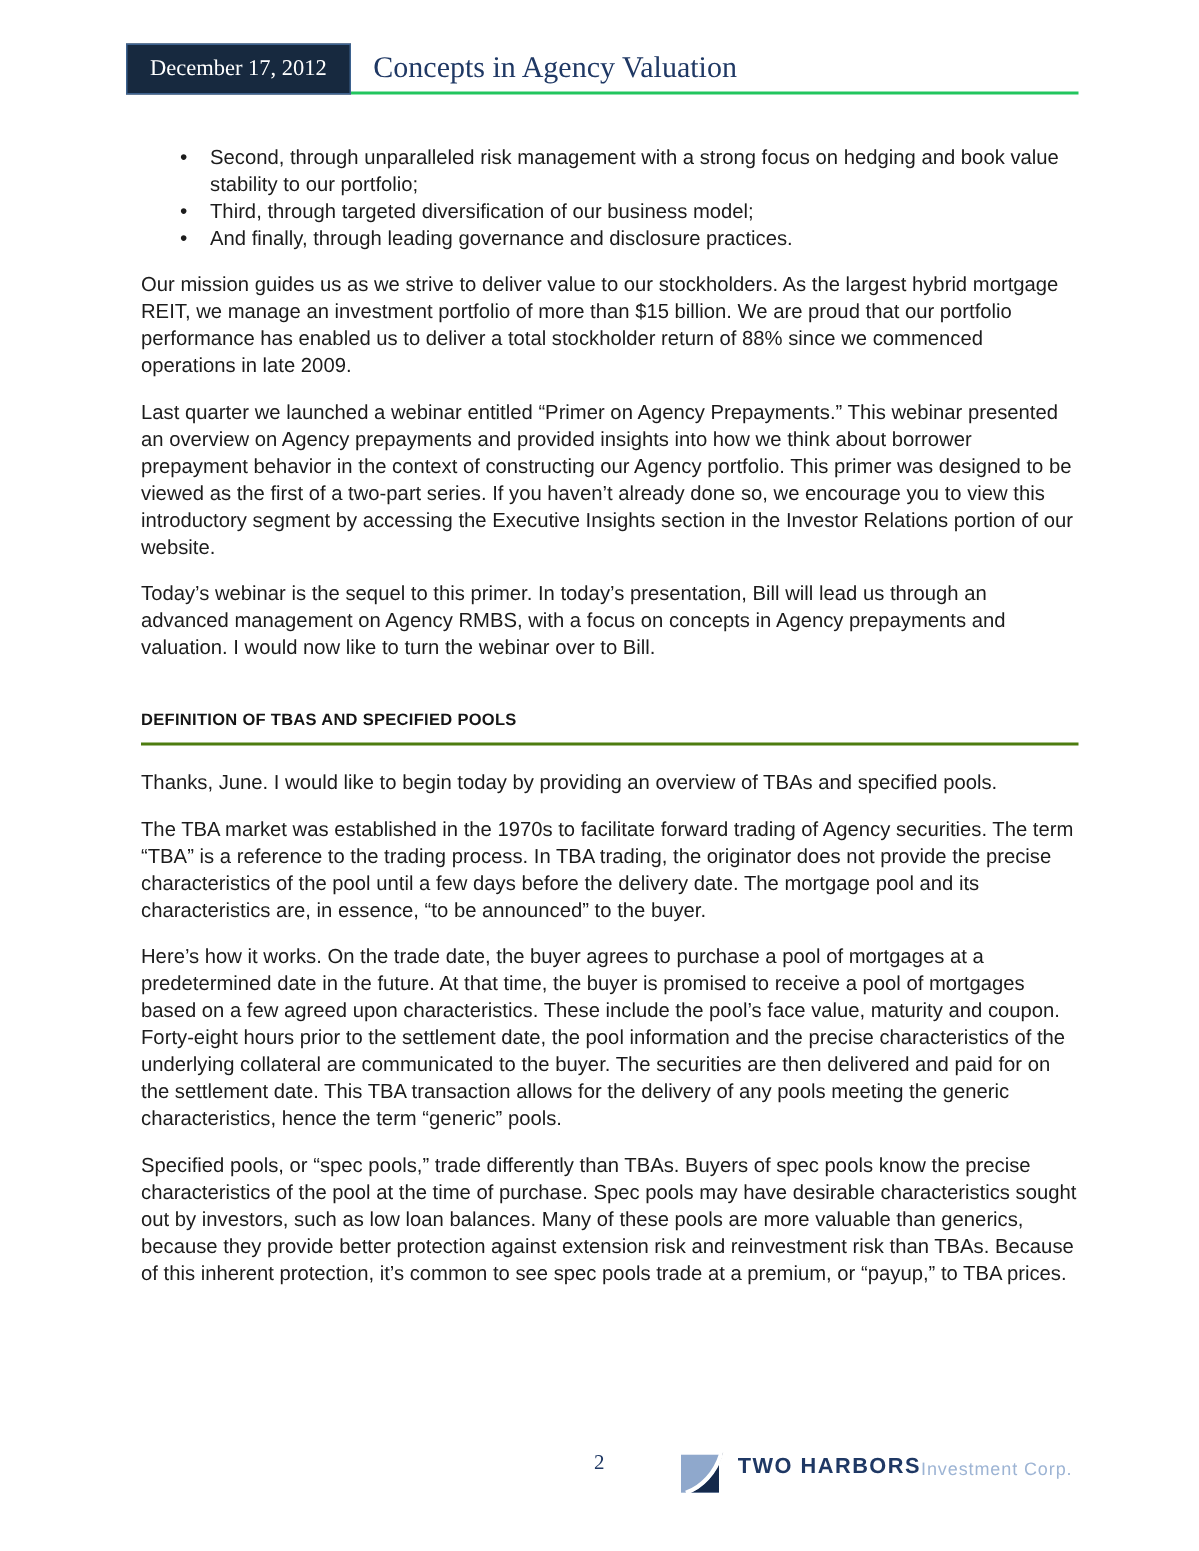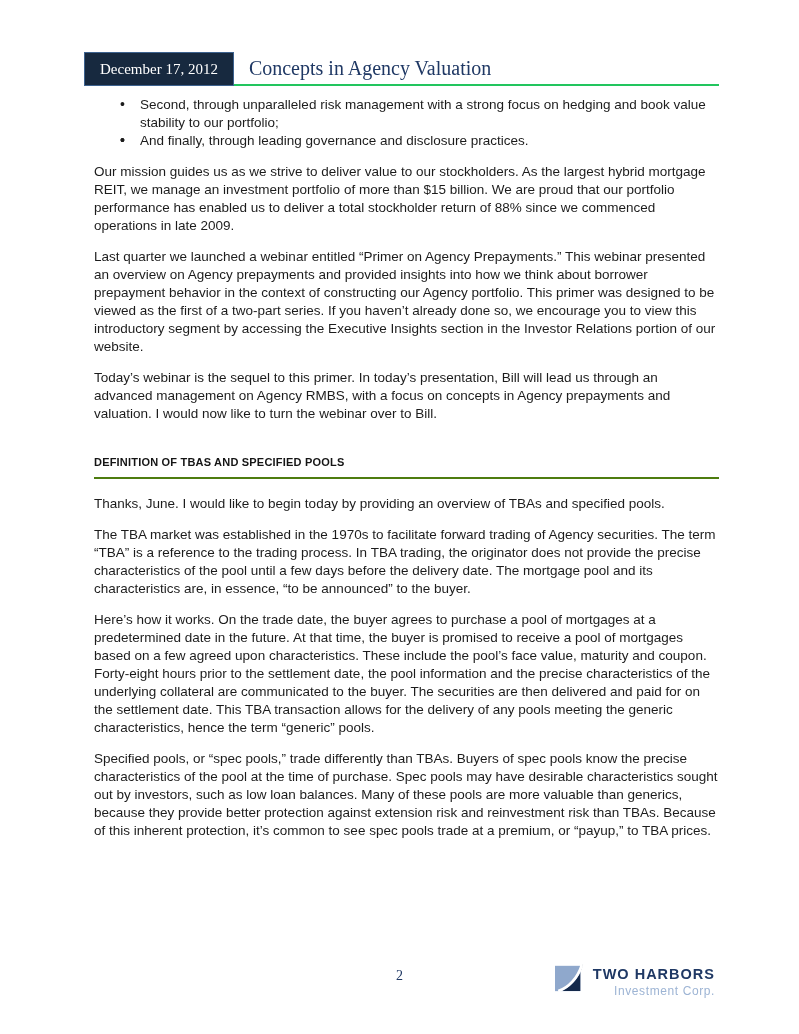--- a/index.html
+++ b/index.html
@@ -1,21 +1,21 @@
 <!DOCTYPE html>
 <html><head>
 <meta charset="utf-8">
 <style>
   html,body{margin:0;padding:0;background:#ffffff;}
   .page{
     position:relative;width:799px;height:1034px;background:#ffffff;
     font-family:"Liberation Sans",sans-serif;color:#1c1c1c;overflow:hidden;
   }
   
-  .header{position:absolute;left:84px;top:52px;width:635px;height:34px;display:flex;align-items:stretch;}
+  .header{position:absolute;left:84px;top:29px;width:635px;height:34px;display:flex;align-items:stretch;}
   .date-badge{
     background:#17293f;border:1px solid #3d628f;color:#ffffff;
     font-family:"Liberation Serif",serif;font-size:15px;
     display:flex;align-items:center;padding:0 15px;white-space:nowrap;
   }
   .title-wrap{
     flex:1;display:flex;align-items:center;padding-left:15px;
     border-bottom:2px solid #22c55e;
     font-family:"Liberation Serif",serif;font-size:20px;color:#1f3864;white-space:nowrap;
   }
@@ -30,21 +30,21 @@
     border-bottom:2px solid #4d7c0f;padding-bottom:6px;margin:30px 0 16px 0;
     letter-spacing:0.2px;
   }
   
   .page-number{
     position:absolute;bottom:50px;left:0;width:100%;text-align:center;
     color:#1f3864;font-family:"Liberation Serif",serif;font-size:14px;
   }
   .logo{position:absolute;right:84px;bottom:36px;display:flex;align-items:flex-start;gap:8px;}
   .logo-mark{width:30px;height:32px;flex:0 0 auto;}
-  .logo-text{display:flex;flex-direction:column;align-items:flex-end;padding-top:4px;}
+  .logo-text{display:flex;flex-direction:row;align-items:flex-end;padding-top:4px;}
   .logo-name{font-weight:bold;color:#1f3864;font-size:14.5px;letter-spacing:1px;white-space:nowrap;}
   .logo-sub{color:#9db4d4;font-size:12px;letter-spacing:0.6px;margin-top:2px;white-space:nowrap;}
 </style>
 </head>
 <body>
 
 <div class="page">
 
   <div class="header">
     <div class="date-badge">
@@ -57,20 +57,21 @@
 
   <div class="content">
 
     <ul class="bullets">
       <li>
         <span class="bullet-dot">•</span>
         <span>Second, through unparalleled risk management with a strong focus on hedging and book value stability to our portfolio;</span>
       </li>
       <li>
         <span class="bullet-dot">•</span>
+        <span>Third, through targeted diversification of our business model;</span>
       </li>
       <li>
         <span class="bullet-dot">•</span>
         <span>And finally, through leading governance and disclosure practices.</span>
       </li>
     </ul>
 
     <p class="body-par">Our mission guides us as we strive to deliver value to our stockholders. As the largest hybrid mortgage REIT, we manage an investment portfolio of more than $15 billion. We are proud that our portfolio performance has enabled us to deliver a total stockholder return of 88% since we commenced operations in late 2009.</p>
     <p class="body-par">Last quarter we launched a webinar entitled “Primer on Agency Prepayments.” This webinar presented an overview on Agency prepayments and provided insights into how we think about borrower prepayment behavior in the context of constructing our Agency portfolio. This primer was designed to be viewed as the first of a two-part series. If you haven’t already done so, we encourage you to view this introductory segment by accessing the Executive Insights section in the Investor Relations portion of our website.</p>
     <p class="body-par">Today’s webinar is the sequel to this primer. In today’s presentation, Bill will lead us through an advanced management on Agency RMBS, with a focus on concepts in Agency prepayments and valuation. I would now like to turn the webinar over to Bill.</p>

